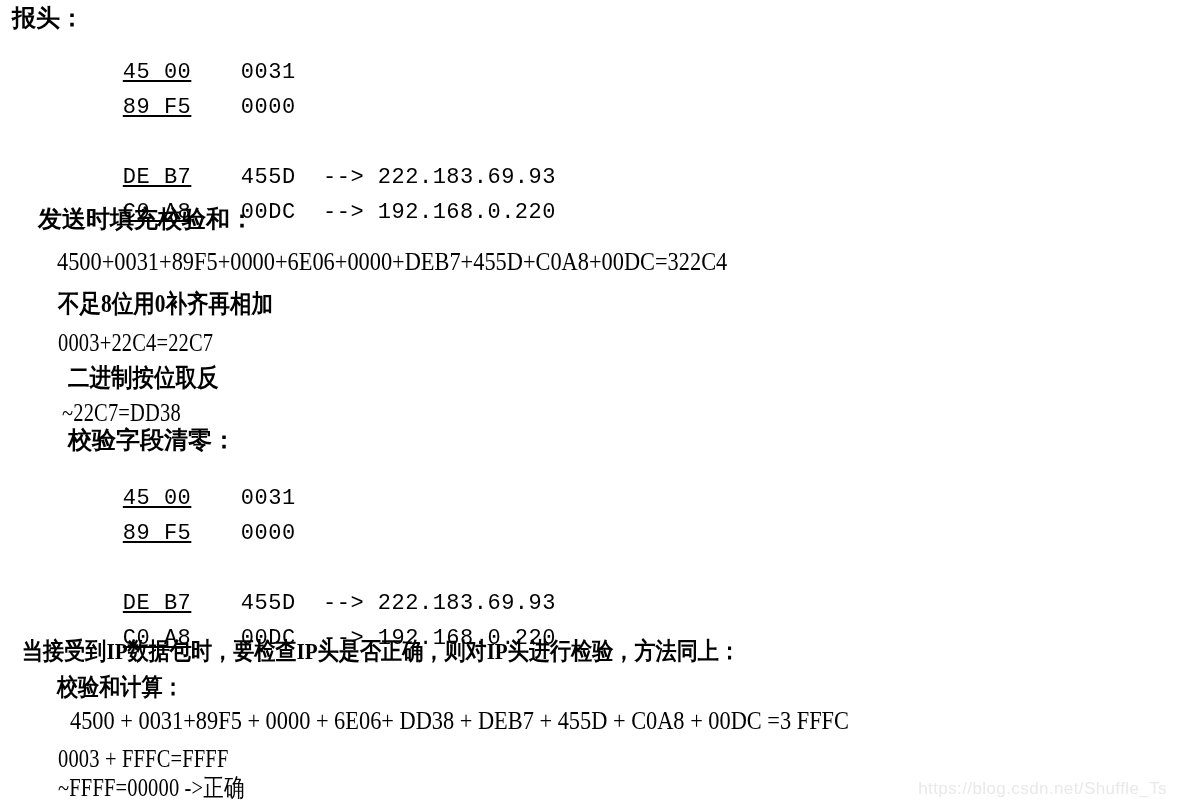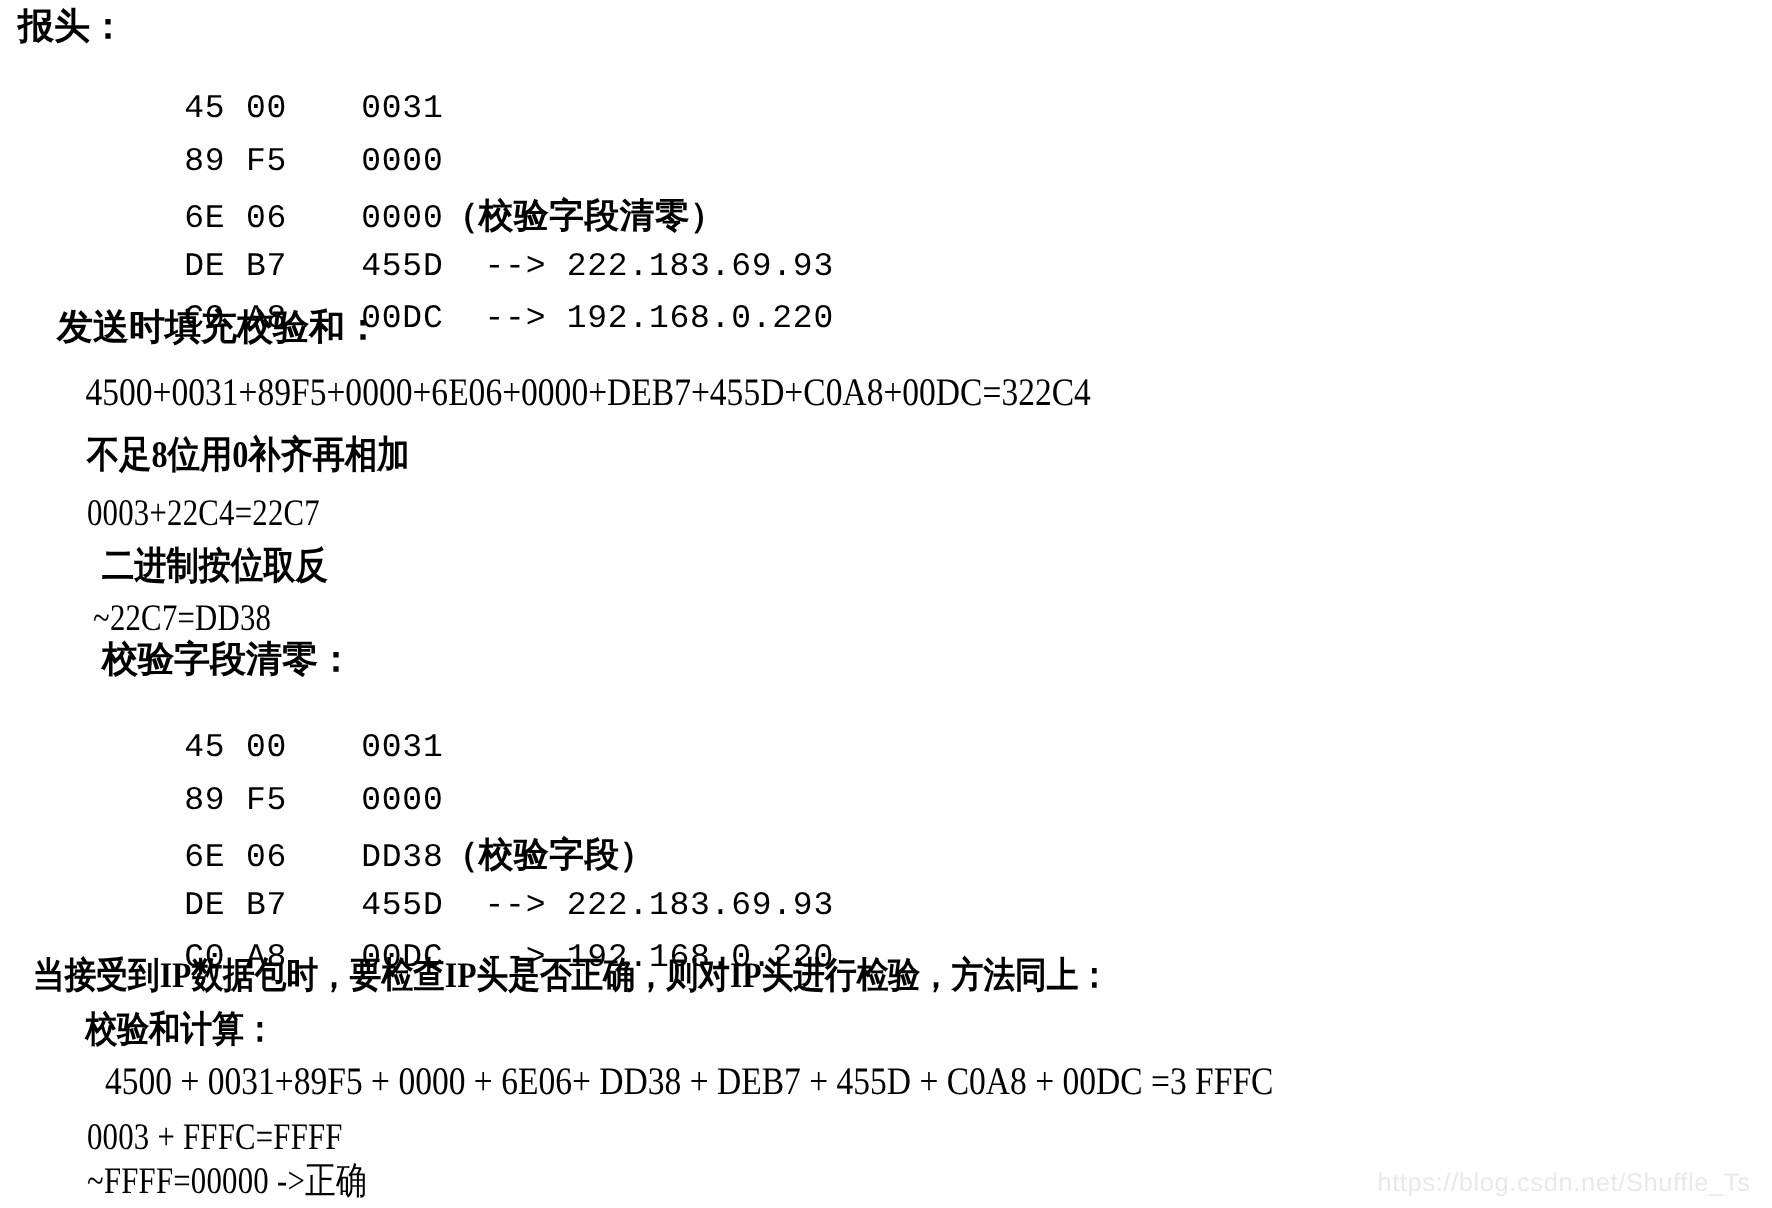--- a/index.html
+++ b/index.html
@@ -32,21 +32,21 @@
     font-family: "Liberation Serif", "DejaVu Serif", serif;
     font-weight: 700;
     font-size: 24px;
   }
   
   .hexrow {
     font-family: "Liberation Mono", "DejaVu Sans Mono", monospace;
     font-size: 22px;
     letter-spacing: 0.5px;
   }
-  .hexrow .col-a { display: inline-block; width: 118px; }
+  .hexrow .col-a { display: inline-block; width: 118px; text-decoration: underline; }
   .hexrow .col-b { display: inline-block; }
   .hexrow .note {
     font-family: "Liberation Serif", "DejaVu Serif", serif;
     font-weight: 700;
     font-size: 23px;
   }
   
   .calc {
     font-family: "Liberation Serif", "DejaVu Serif", serif;
     font-size: 25px;
@@ -92,23 +92,20 @@
 <div class="doc">
 
   <div class="line cjk-head" style="left:12px; top:6px;">报头：</div>
 
   <div class="line hexrow" style="left:68px; top:40px;">
     <span class="col-a">45 00</span><span class="col-b">0031</span>
   </div>
   <div class="line hexrow" style="left:68px; top:75px;">
     <span class="col-a">89 F5</span><span class="col-b">0000</span>
   </div>
-  <div class="line hexrow" style="left:68px; top:110px;">
-    <span class="col-a">6E 06</span><span class="col-b">0000</span><span class="note">（校验字段清零）</span>
-  </div>
   <div class="line hexrow" style="left:68px; top:145px;">
     <span class="col-a">DE B7</span><span class="col-b">455D  --&gt; 222.183.69.93</span>
   </div>
   <div class="line hexrow" style="left:68px; top:180px;">
     <span class="col-a">C0 A8</span><span class="col-b">00DC  --&gt; 192.168.0.220</span>
   </div>
 
   <div class="line cjk-head" style="left:38px; top:207px;">发送时填充校验和：</div>
 
   <div class="line calc-wide" style="left:57px; top:249px;">4500+0031+89F5+0000+6E06+0000+DEB7+455D+C0A8+00DC=322C4</div>
@@ -122,23 +119,20 @@
   <div class="line calc" style="left:62px; top:400px;">~22C7=DD38</div>
 
   <div class="line cjk-head" style="left:68px; top:428px;">校验字段清零：</div>
 
   <div class="line hexrow" style="left:68px; top:466px;">
     <span class="col-a">45 00</span><span class="col-b">0031</span>
   </div>
   <div class="line hexrow" style="left:68px; top:501px;">
     <span class="col-a">89 F5</span><span class="col-b">0000</span>
   </div>
-  <div class="line hexrow" style="left:68px; top:536px;">
-    <span class="col-a">6E 06</span><span class="col-b">DD38</span><span class="note">（校验字段）</span>
-  </div>
   <div class="line hexrow" style="left:68px; top:571px;">
     <span class="col-a">DE B7</span><span class="col-b">455D  --&gt; 222.183.69.93</span>
   </div>
   <div class="line hexrow" style="left:68px; top:606px;">
     <span class="col-a">C0 A8</span><span class="col-b">00DC  --&gt; 192.168.0.220</span>
   </div>
 
   <div class="line cjk-cond-body" style="left:22px; top:639px;">当接受到IP数据包时，要检查IP头是否正确，则对IP头进行检验，方法同上：</div>
 
   <div class="line cjk-cond-body" style="left:57px; top:675px;">校验和计算：</div>

